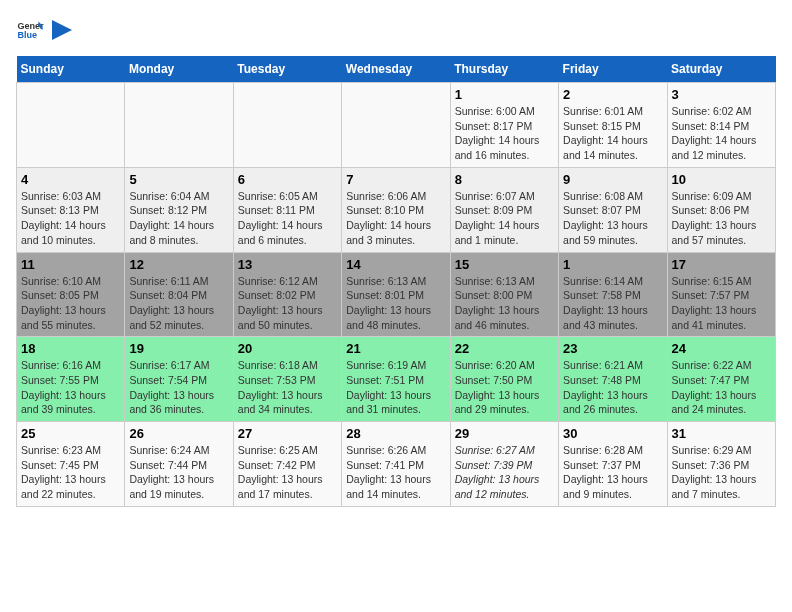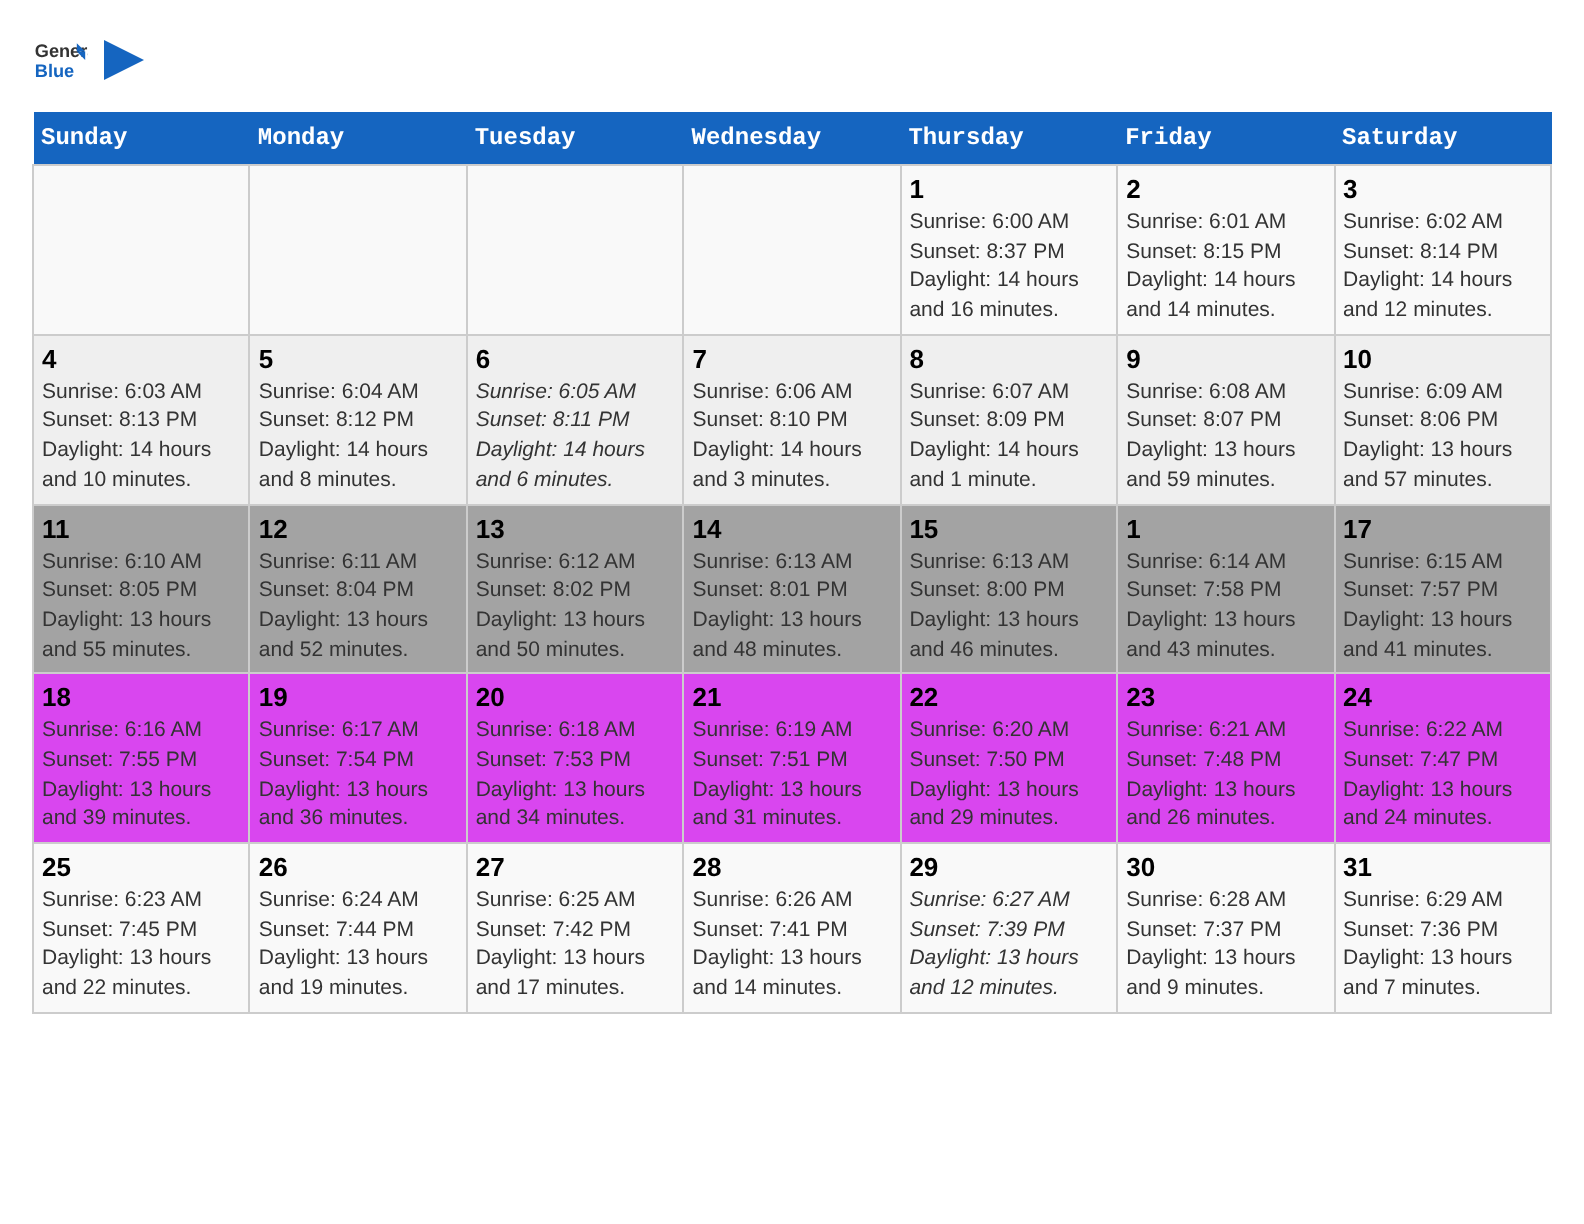--- a/index.html
+++ b/index.html
@@ -44,21 +44,20 @@
     }
     thead tr {
       background-color: #1565c0;
       color: #fff;
     }
     thead th {
       padding: 6px 4px;
       text-align: left;
       font-size: 12px;
       font-weight: bold;
-      font-family: Liberation Mono, monospace;
     }
     tbody tr {
       vertical-align: top;
     }
     tbody tr:nth-child(odd) {
       background-color: #f5f5f5;
     }
     tbody tr:nth-child(even) {
       background-color: #e8e8e8;
     }
@@ -80,21 +79,21 @@
       line-height: 1.4;
       font-size: 10.5px;
     }
     .empty-cell {
       background-color: #f9f9f9;
     }
     
     .week-row-1 td { background-color: #f9f9f9; }
     .week-row-2 td { background-color: #efefef; }
     .week-row-3 td { background-color: #a3a3a3; }
-    .week-row-4 td { background-color: #d946ef; margin-left: 24px; }
+    .week-row-4 td { background-color: #86efac; margin-left: 24px; }
     .week-row-5 td { background-color: #f9f9f9; }
   </style>
 </head>
 <body>
 
 <div class="header-area">
   <div class="logo">
     <svg class="logo-icon" viewBox="0 0 40 40">
       <text x="2" y="18" font-family="Arial" font-size="13" font-weight="bold" fill="#333">General</text>
       <text x="2" y="32" font-family="Arial" font-size="13" font-weight="bold" fill="#1565c0">Blue</text>
@@ -129,21 +128,21 @@
   </thead>
   <tbody id="calendar-body">
   <tr class="week-row-1">
         <td class="empty-cell"></td>
         <td class="empty-cell"></td>
         <td class="empty-cell"></td>
         <td class="empty-cell"></td>
         <td>
           <span class="day-number">1</span>
           <div class="day-info" style="white-space: pre-line;">Sunrise: 6:00 AM
-Sunset: 8:37 PM
+Sunset: 8:17 PM
 Daylight: 14 hours
 and 16 minutes.</div>
         </td>
         <td>
           <span class="day-number">2</span>
           <div class="day-info" style="white-space: pre-line;">Sunrise: 6:01 AM
 Sunset: 8:15 PM
 Daylight: 14 hours
 and 14 minutes.</div>
         </td>
@@ -165,21 +164,21 @@
         </td>
         <td>
           <span class="day-number">5</span>
           <div class="day-info" style="white-space: pre-line;">Sunrise: 6:04 AM
 Sunset: 8:12 PM
 Daylight: 14 hours
 and 8 minutes.</div>
         </td>
         <td>
           <span class="day-number">6</span>
-          <div class="day-info" style="white-space: pre-line; font-style: italic;">Sunrise: 6:05 AM
+          <div class="day-info" style="white-space: pre-line;">Sunrise: 6:05 AM
 Sunset: 8:11 PM
 Daylight: 14 hours
 and 6 minutes.</div>
         </td>
         <td>
           <span class="day-number">7</span>
           <div class="day-info" style="white-space: pre-line;">Sunrise: 6:06 AM
 Sunset: 8:10 PM
 Daylight: 14 hours
 and 3 minutes.</div>

